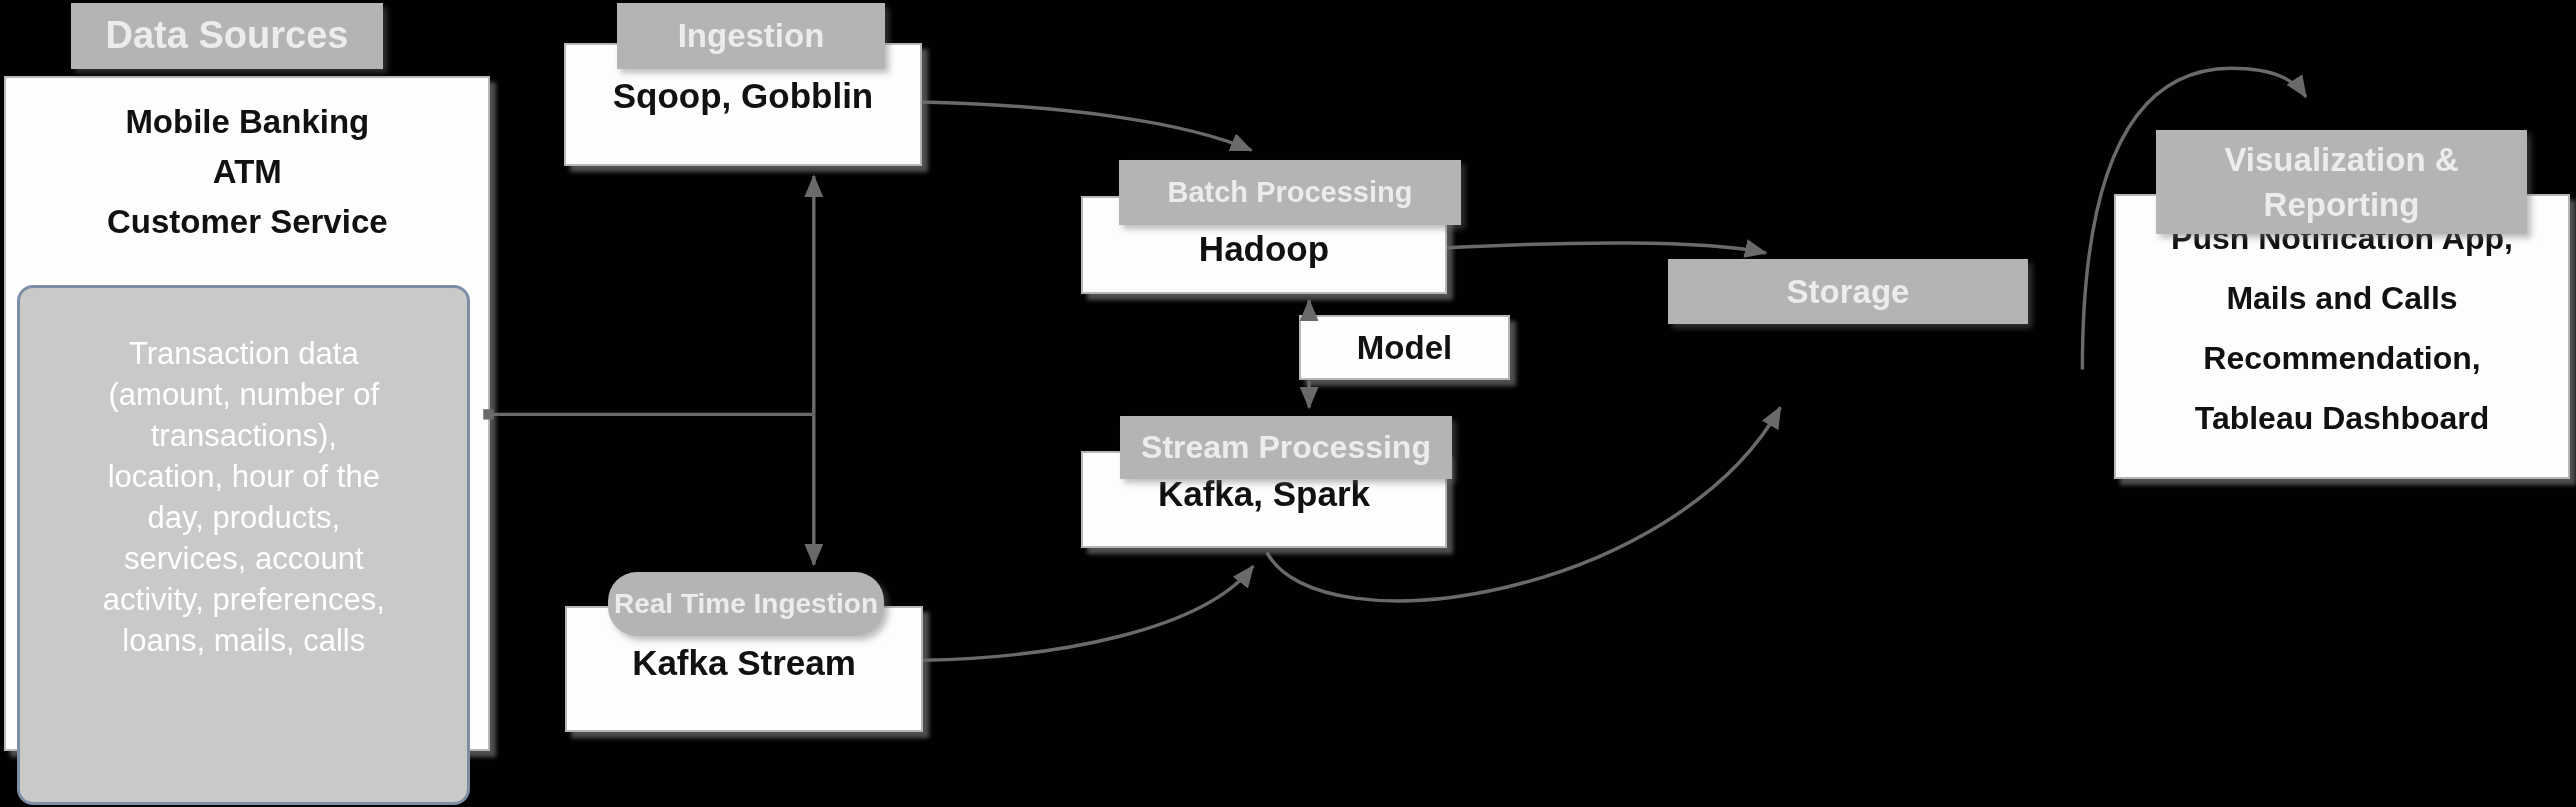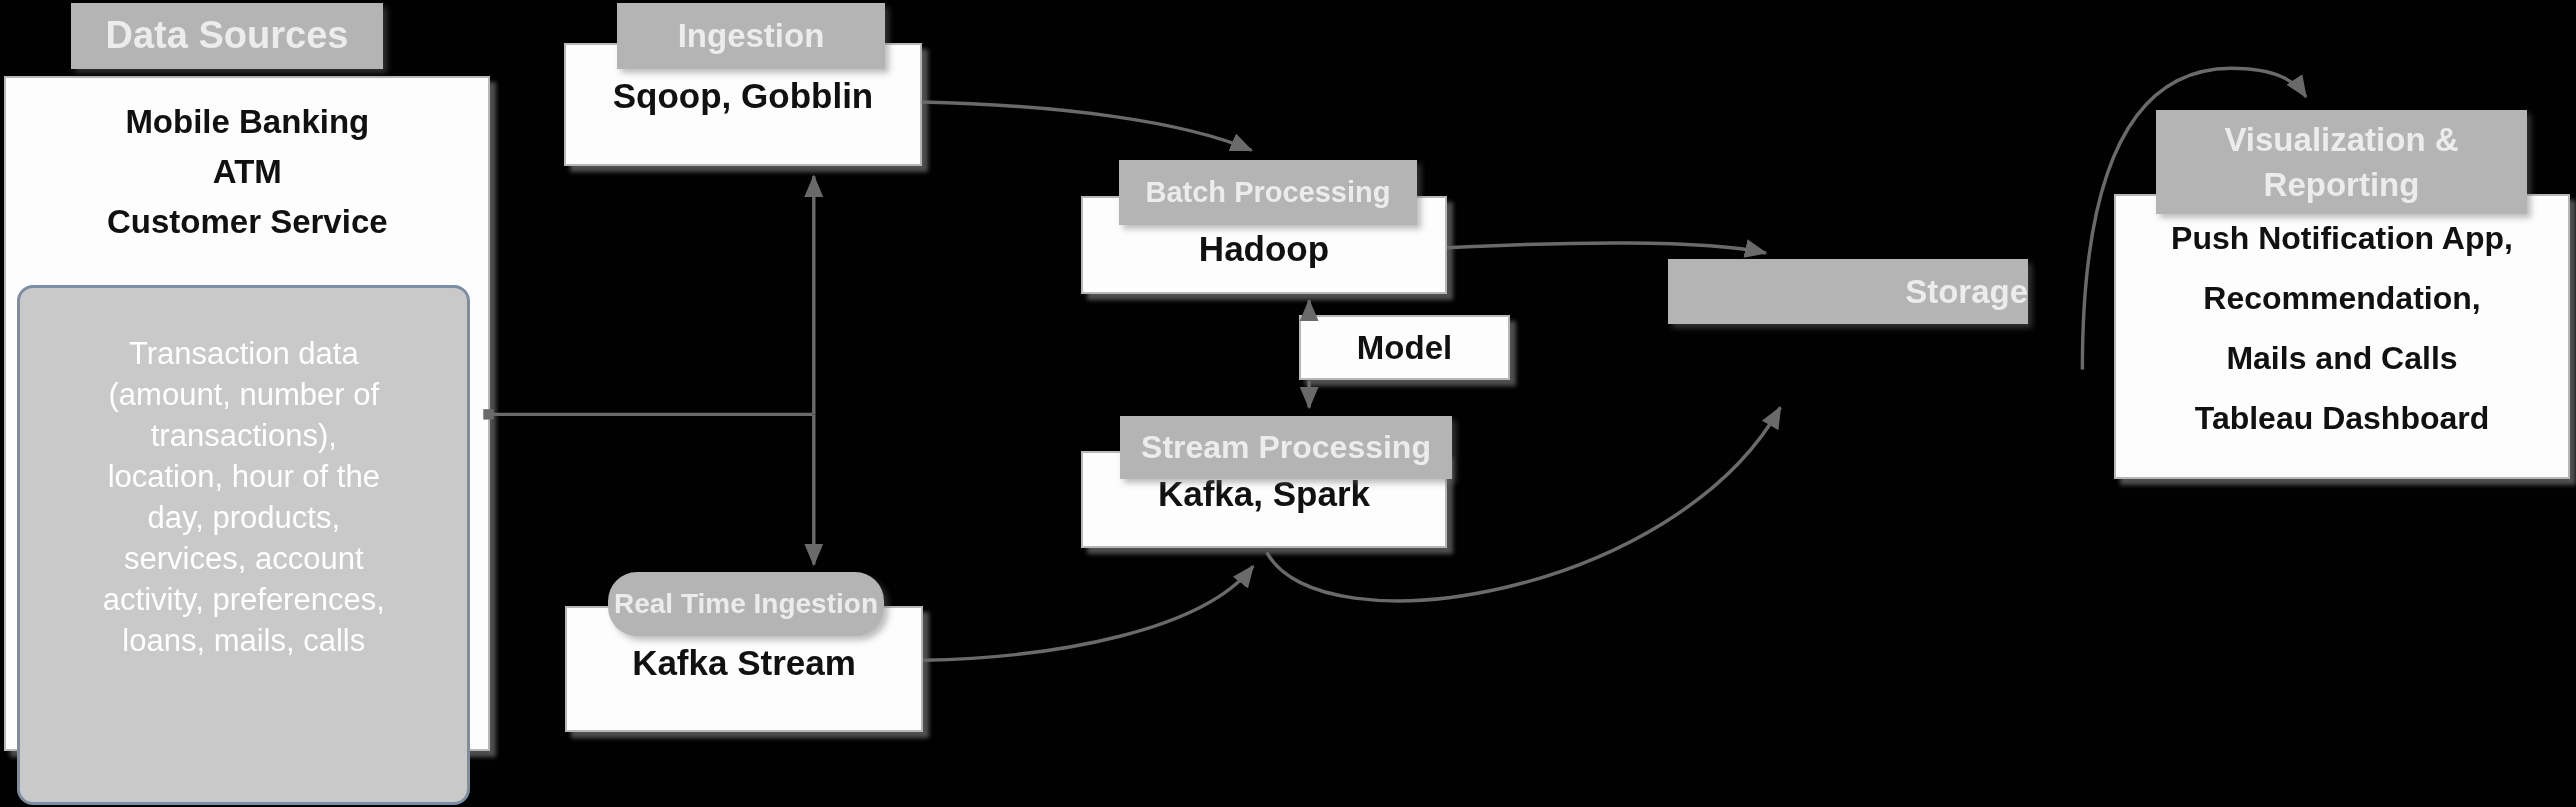--- a/index.html
+++ b/index.html
@@ -90,47 +90,47 @@
     <div>Sqoop, Gobblin</div>
   </div>
 
   <div class="tab" style="left:608px;top:572px;width:276px;height:64px;font-size:28px;border-radius:29px;">
     <span>Real Time Ingestion</span>
   </div>
   <div class="box" style="left:565px;top:606px;width:358px;height:126px;padding-top:35px;font-size:35px;">
     <div>Kafka Stream</div>
   </div>
 
-  <div class="tab" style="left:1119px;top:160px;width:298px;height:65px;font-size:29px;">
+  <div class="tab" style="left:1119px;top:160px;width:342px;height:65px;font-size:29px;">
     <span>Batch Processing</span>
   </div>
   <div class="box" style="left:1081px;top:196px;width:366px;height:98px;padding-top:31px;font-size:35px;">
     <div>Hadoop</div>
   </div>
 
   <div class="box" style="left:1299px;top:315px;width:211px;height:65px;justify-content:center;font-size:33px;">
     <div>Model</div>
   </div>
 
   <div class="tab" style="left:1120px;top:416px;width:332px;height:63px;font-size:32px;">
     <span>Stream Processing</span>
   </div>
   <div class="box" style="left:1081px;top:451px;width:366px;height:97px;padding-top:21px;font-size:35px;">
     <div>Kafka, Spark</div>
   </div>
 
-  <div class="tab" style="left:1668px;top:259px;width:360px;height:65px;font-size:33px;align-items:flex-end;">
+  <div class="tab" style="left:1668px;top:259px;width:360px;height:65px;font-size:33px;">
     <span>Storage</span>
   </div>
 
-  <div class="tab" style="left:2156px;top:110px;width:371px;height:104px;font-size:33px;line-height:45px;">
+  <div class="tab" style="left:2156px;top:130px;width:371px;height:104px;font-size:33px;line-height:45px;">
     <div>Visualization &amp;</div>
     <div>Reporting</div>
   </div>
   <div class="box" style="left:2114px;top:194px;width:456px;height:285px;padding-top:12px;font-size:32px;line-height:60px;">
     <div>Push Notification App,</div>
+    <div>Mails and Calls</div>
     <div>Recommendation,</div>
-    <div>Mails and Calls</div>
     <div>Tableau Dashboard</div>
   </div>
 
 </div>
 
 
 </body></html>

